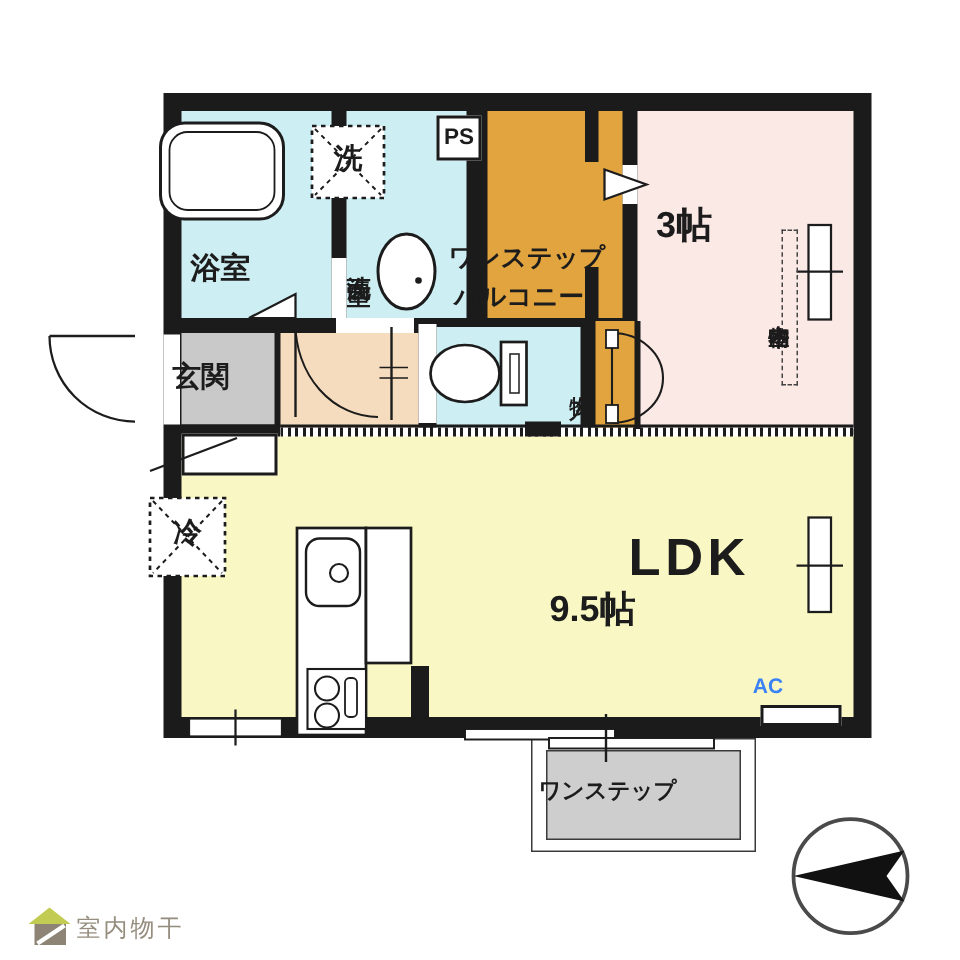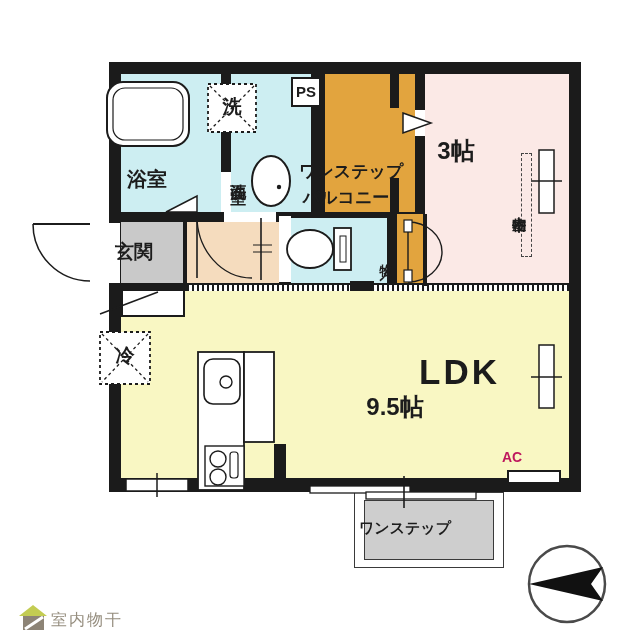--- a/index.html
+++ b/index.html
@@ -165,18 +165,18 @@
     <div>3帖</div>
   </div>
   <div class="lbl vtext" style="left:511px;top:156px;height:102px;font-size:14px;font-weight:600;letter-spacing:1px;">室内物干</div>
   <div class="lbl" style="left:97px;top:241px;width:74px;font-size:19px;font-weight:600;">玄関</div>
   <div class="lbl vtext" style="left:378px;top:227px;height:58px;font-size:13px;font-weight:600;">物入</div>
   <div class="lbl" style="left:100px;top:345px;width:50px;font-size:19px;font-weight:600;">冷</div>
   <div class="lbl" style="left:290px;top:351px;width:210px;">
     <div style="font-size:35px;font-weight:600;letter-spacing:3px;text-align:right;">LDK</div>
     <div style="font-size:24px;font-weight:600;">9.5帖</div>
   </div>
-  <div class="lbl" style="left:492px;top:449px;width:40px;font-size:14px;font-weight:700;color:#be185d;">AC</div>
+  <div class="lbl" style="left:492px;top:449px;width:40px;font-size:14px;font-weight:700;color:#3b82f6;">AC</div>
   <div class="lbl" style="left:340px;top:519px;width:130px;font-size:15px;font-weight:700;">ワンステップ</div>
 
   <div class="lbl" style="left:51px;top:610px;font-size:16px;font-weight:500;letter-spacing:2px;color:var(--logo_text);text-align:left;">室内物干</div>
 
 </div>
 
 </body></html>

